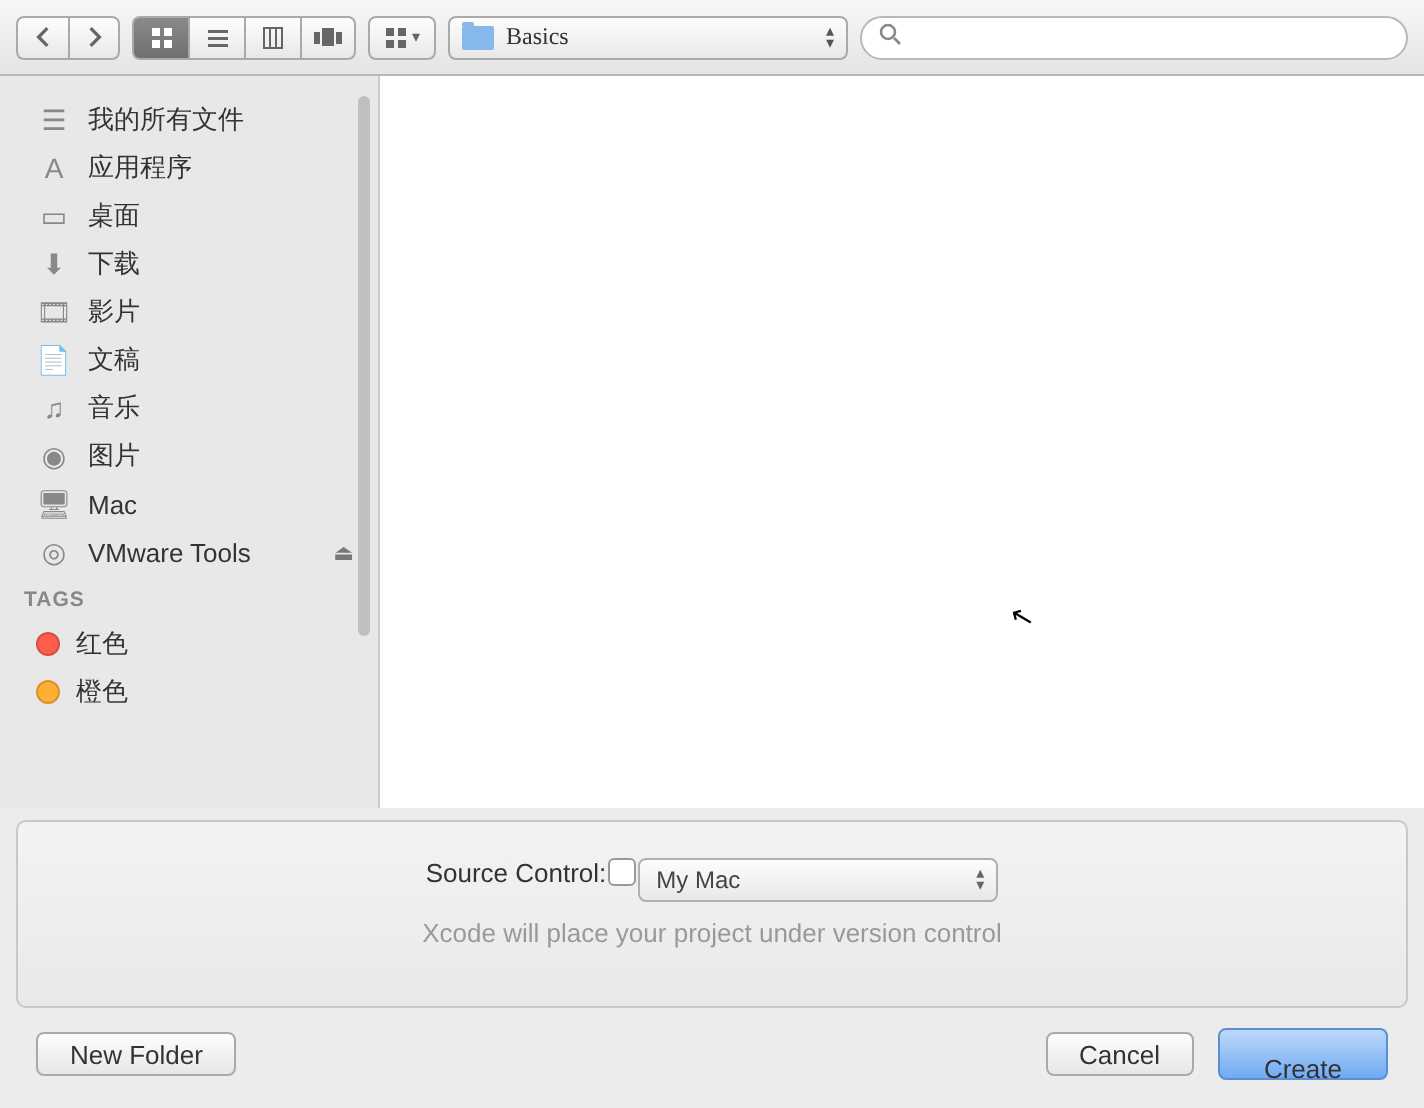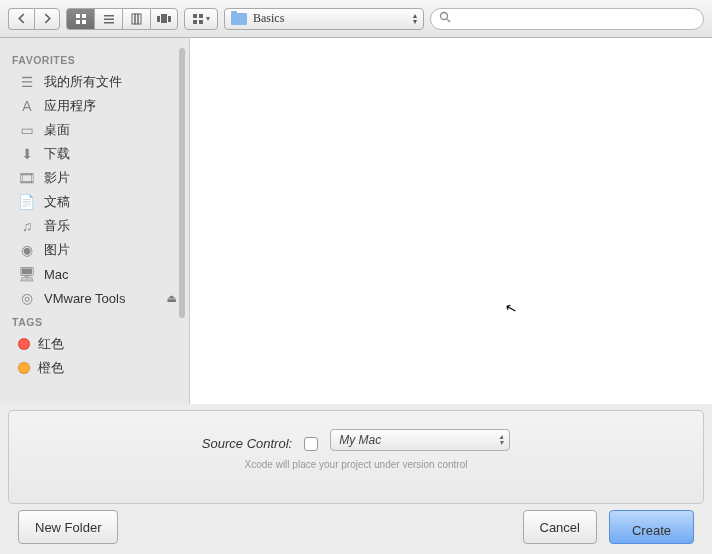--- a/index.html
+++ b/index.html
@@ -34,30 +34,30 @@
 .section-header { font-size: 10.5px; font-weight: bold; color: #888; padding: 6px 12px 4px; letter-spacing: 0.5px; }
 .sidebar-item { display: flex; align-items: center; padding: 3px 12px 3px 18px; font-size: 13px; color: #333; cursor: pointer; gap: 8px; }
 .sidebar-item .ico { width: 18px; height: 18px; display: flex; align-items: center; justify-content: center; color: #888; font-size: 14px; }
 .sidebar-item .eject { margin-left: auto; color: #777; font-size: 11px; }
 .tag-dot { width: 12px; height: 12px; border-radius: 50%; border: 1px solid rgba(0,0,0,0.15); }
 .content { flex: 1; background: #fff; position: relative; }
 .cursor { position: absolute; left: 315px; top: 262px; font-size: 14px; color: #000; transform: rotate(-15deg); }
 
 
 .options-panel { height: 94px; margin: 6px 8px 0; background: linear-gradient(#f3f3f3,#e9e9e9); border: 1px solid #c8c8c8; border-radius: 5px; padding: 18px 20px 8px; }
-.opt-row { display: flex; align-items: flex-end; justify-content: center; gap: 12px; font-style: italic; }
+.opt-row { display: flex; align-items: flex-start; justify-content: center; gap: 1px; }
 .opt-label { font-size: 13px; color: #333; text-align: right; }
 .chk { width: 14px; height: 14px; border: 1px solid #999; border-radius: 3px; background: #fff; }
 .chk-label { font-size: 13px; color: #333; }
 .mac-select { width: 180px; height: 22px; background: linear-gradient(#fdfdfd,#e8e8e8); border: 1px solid #b0b0b0; border-radius: 4px; display: flex; align-items: center; padding: 0 8px; font-size: 12px; color: #444; position: relative; }
 .mac-select .arrows { position: absolute; right: 6px; font-size: 8px; line-height: 6px; color: #666; }
-.opt-hint { font-size: 10px; color: #999; text-align: center; margin-top: 8px; }
+.opt-hint { font-size: 13px; color: #999; text-align: center; margin-top: 8px; }
 
 .button-bar { height: 46px; display: flex; align-items: center; padding: 0 18px; }
-.push-button { height: 34px; padding: 0 16px; background: linear-gradient(#fdfdfd,#e7e7e7); border: 1px solid #a9a9a9; border-radius: 4px; font-size: 13px; color: #333; cursor: pointer; }
+.push-button { height: 22px; padding: 0 16px; background: linear-gradient(#fdfdfd,#e7e7e7); border: 1px solid #a9a9a9; border-radius: 4px; font-size: 13px; color: #333; cursor: pointer; }
 .push-button.primary { background: linear-gradient(#bcd9fb,#71aaf2); border-color: #5a8fd8; padding: 12px 22px; }
 .spacer { flex: 1; }
 
 .icon-svg { width: 11px; height: 11px; }
 </style>
 </head>
 <body>
 
 <div class="toolbar">
   <div class="nav-group">
@@ -127,21 +127,20 @@
     <input type="text" placeholder="" style="">
   </div>
 </div>
 
 <div class="main">
   <div class="sidebar">
     <div class="scrollbar-track">
         <div class="scrollbar-thumb"></div>
       </div>
 
-    <div class="section-header">FAVORITES</div>
     <div class="sidebar-item">
         <span class="ico">☰</span>
         <span>我的所有文件</span>
       </div>
     <div class="sidebar-item">
         <span class="ico">A</span>
         <span>应用程序</span>
       </div>
     <div class="sidebar-item">
         <span class="ico">▭</span>

